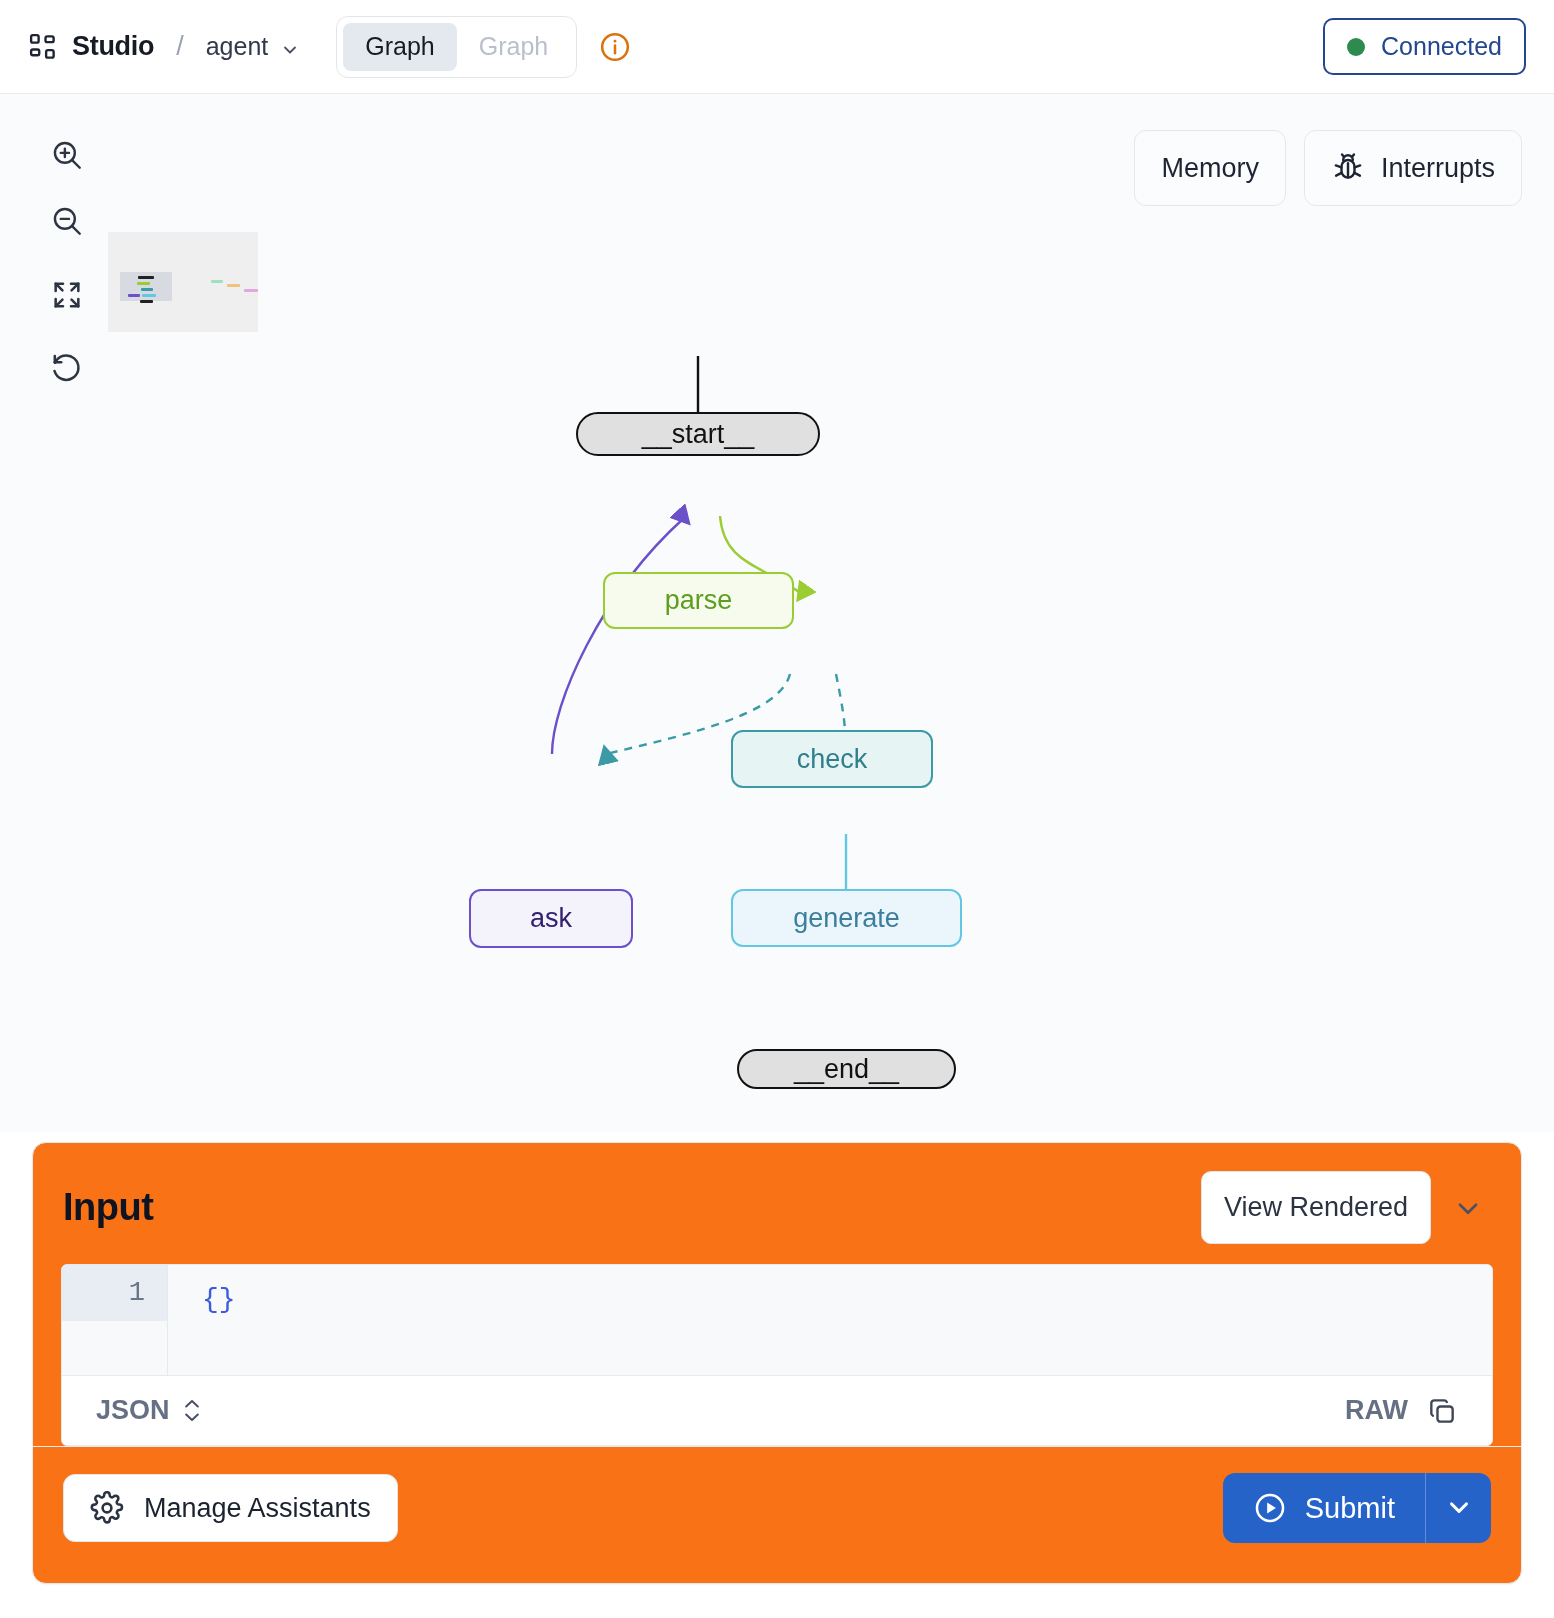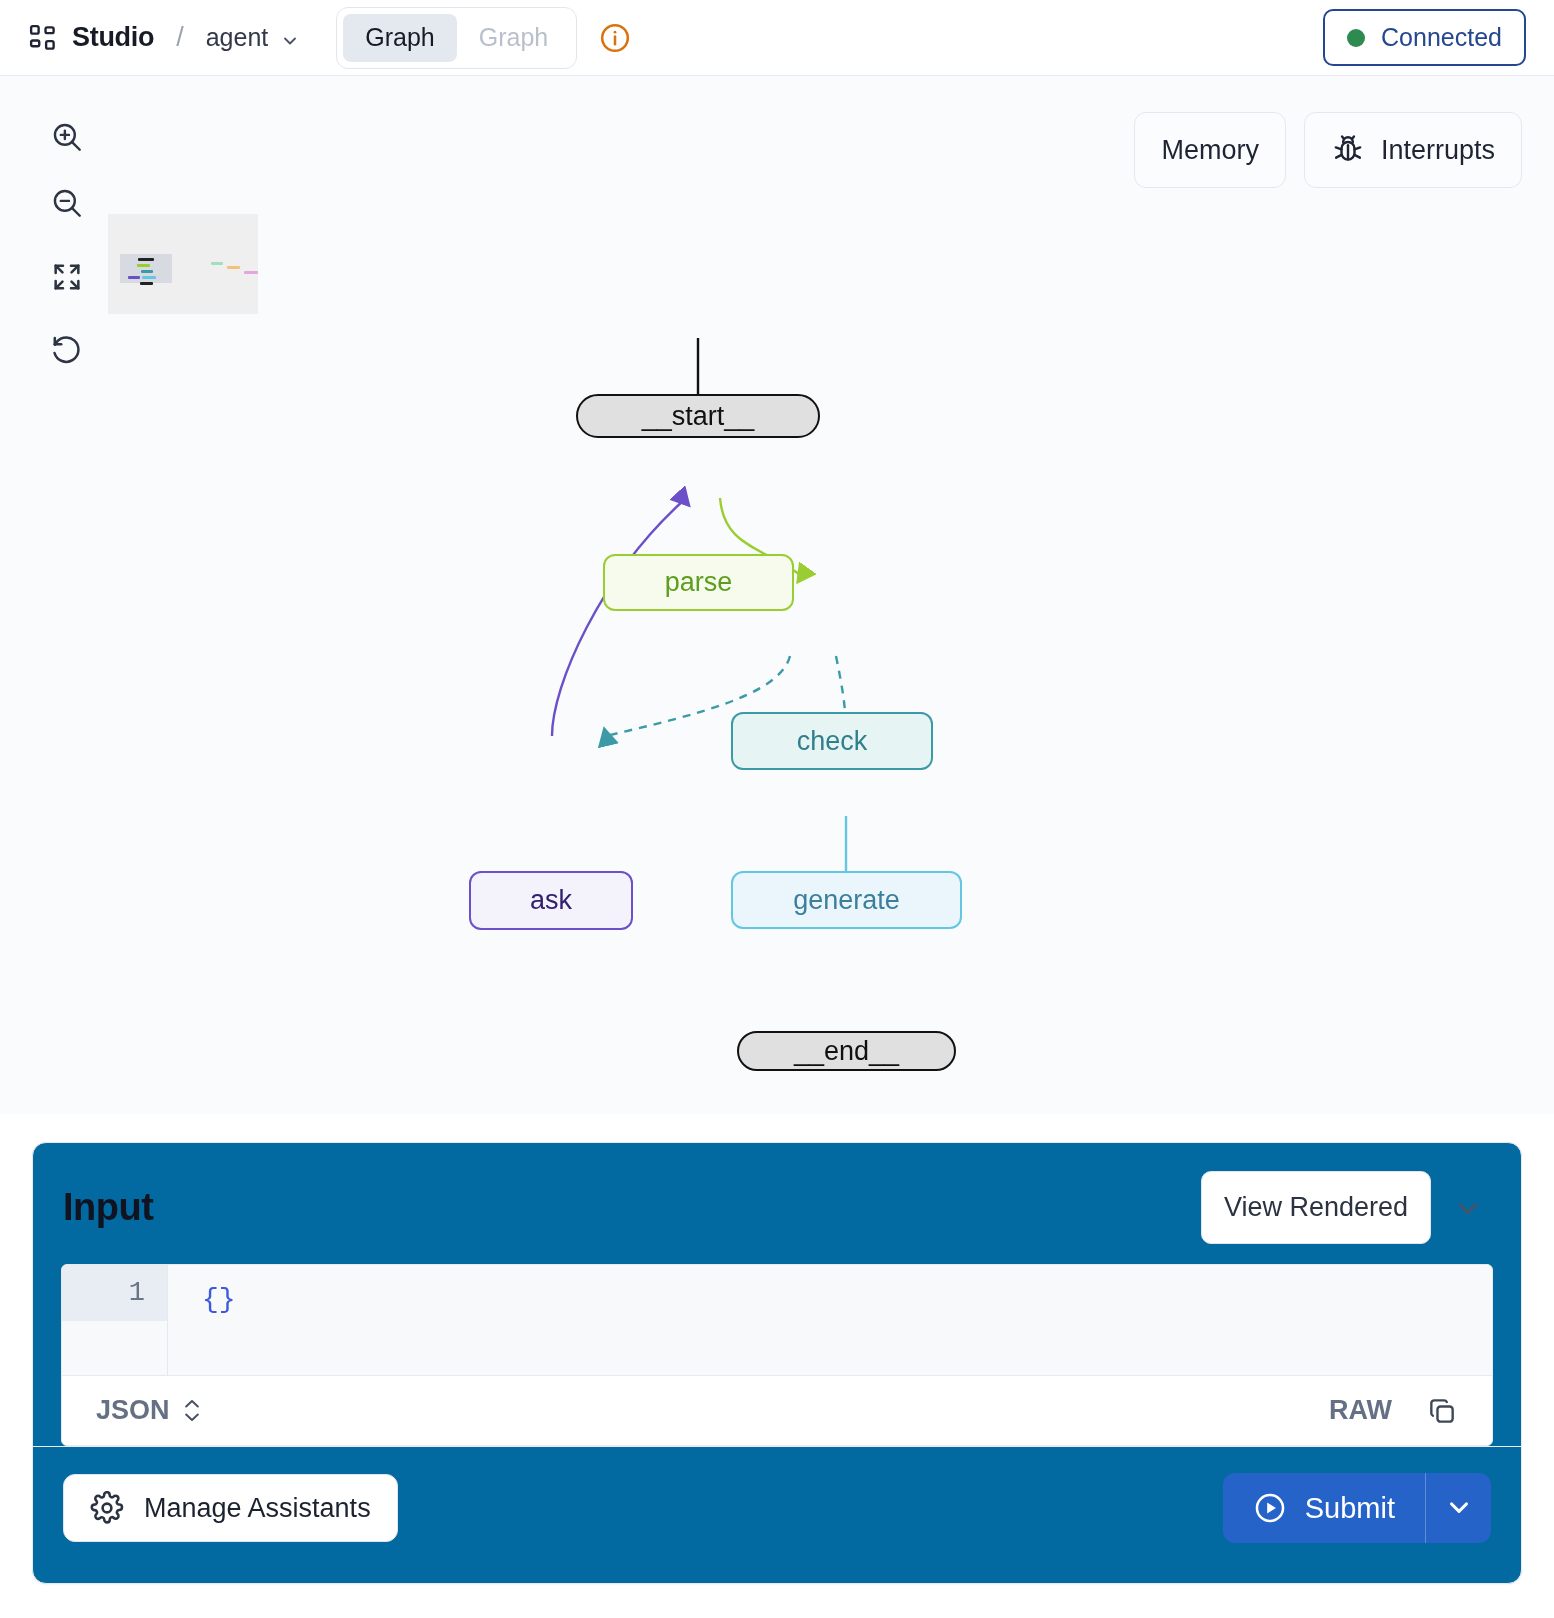--- a/index.html
+++ b/index.html
@@ -6,21 +6,21 @@
   html, body {
     width: 1554px; height: 1618px;
     background: #ffffff;
     font-family: "Liberation Sans", sans-serif;
     color: #1e2433;
     overflow: hidden;
   }
 
   
   .topbar {
-    height: 76px;
+    height: 94px;
     border-bottom: 1px solid #e8ebf0;
     display: flex;
     align-items: center;
     padding: 0 36px 0 28px;
     background: #fff;
     position: relative;
   }
   .brand { display: flex; align-items: center; gap: 14px; }
   .brand-icon { width: 30px; height: 30px; color: #1e2433; display: block; }
   .brand-name { font-size: 27px; font-weight: 700; letter-spacing: -0.3px; color: #161b26; }
@@ -116,21 +116,21 @@
     border: 2px solid #111;
     border-radius: 36px;
     color: #111;
     font-weight: 400;
   }
   .node.proc { border-radius: 12px; border-width: 2px; border-style: solid; }
 
   
   .bottom {
     position: absolute; left: 32px; right: 32px; top: 1142px;
-    background: #0369a1;
+    background: #f97316;
     border: 1px solid #e6e9ee;
     border-radius: 14px;
     height: 442px;
     box-shadow: 0 1px 2px rgba(16,24,40,.04);
   }
   .bp-head {
     display: flex; align-items: center; justify-content: space-between;
     padding: 28px 30px 14px 30px;
   }
   .bp-title { font-size: 38px; font-weight: 700; letter-spacing: -0.5px; color: #0f1420; }
@@ -180,21 +180,21 @@
     display: flex; align-items: center; justify-content: space-between;
     height: 70px; padding: 0 34px;
     background: #fff;
     border-top: 1px solid #e6e9ee;
   }
   .sel-json {
     display: flex; align-items: center; gap: 12px;
     font-size: 27px; font-weight: 700; color: #667085; cursor: pointer;
   }
   .updown { display: flex; flex-direction: column; gap: 3px; color: #475063; }
-  .raw-group { display: flex; align-items: center; gap: 34px; }
+  .raw-group { display: flex; align-items: center; gap: 18px; }
   .raw-label { font-size: 27px; font-weight: 700; color: #667085; cursor: pointer; }
   .copy-icon { width: 32px; height: 32px; color: #3f4757; cursor: pointer; }
 
   .bp-foot {
     border-top: 1px solid #e9ecf1;
     display: flex; align-items: center; justify-content: space-between;
     padding: 26px 30px;
   }
   .manage-btn {
     display: flex; align-items: center; gap: 20px;

